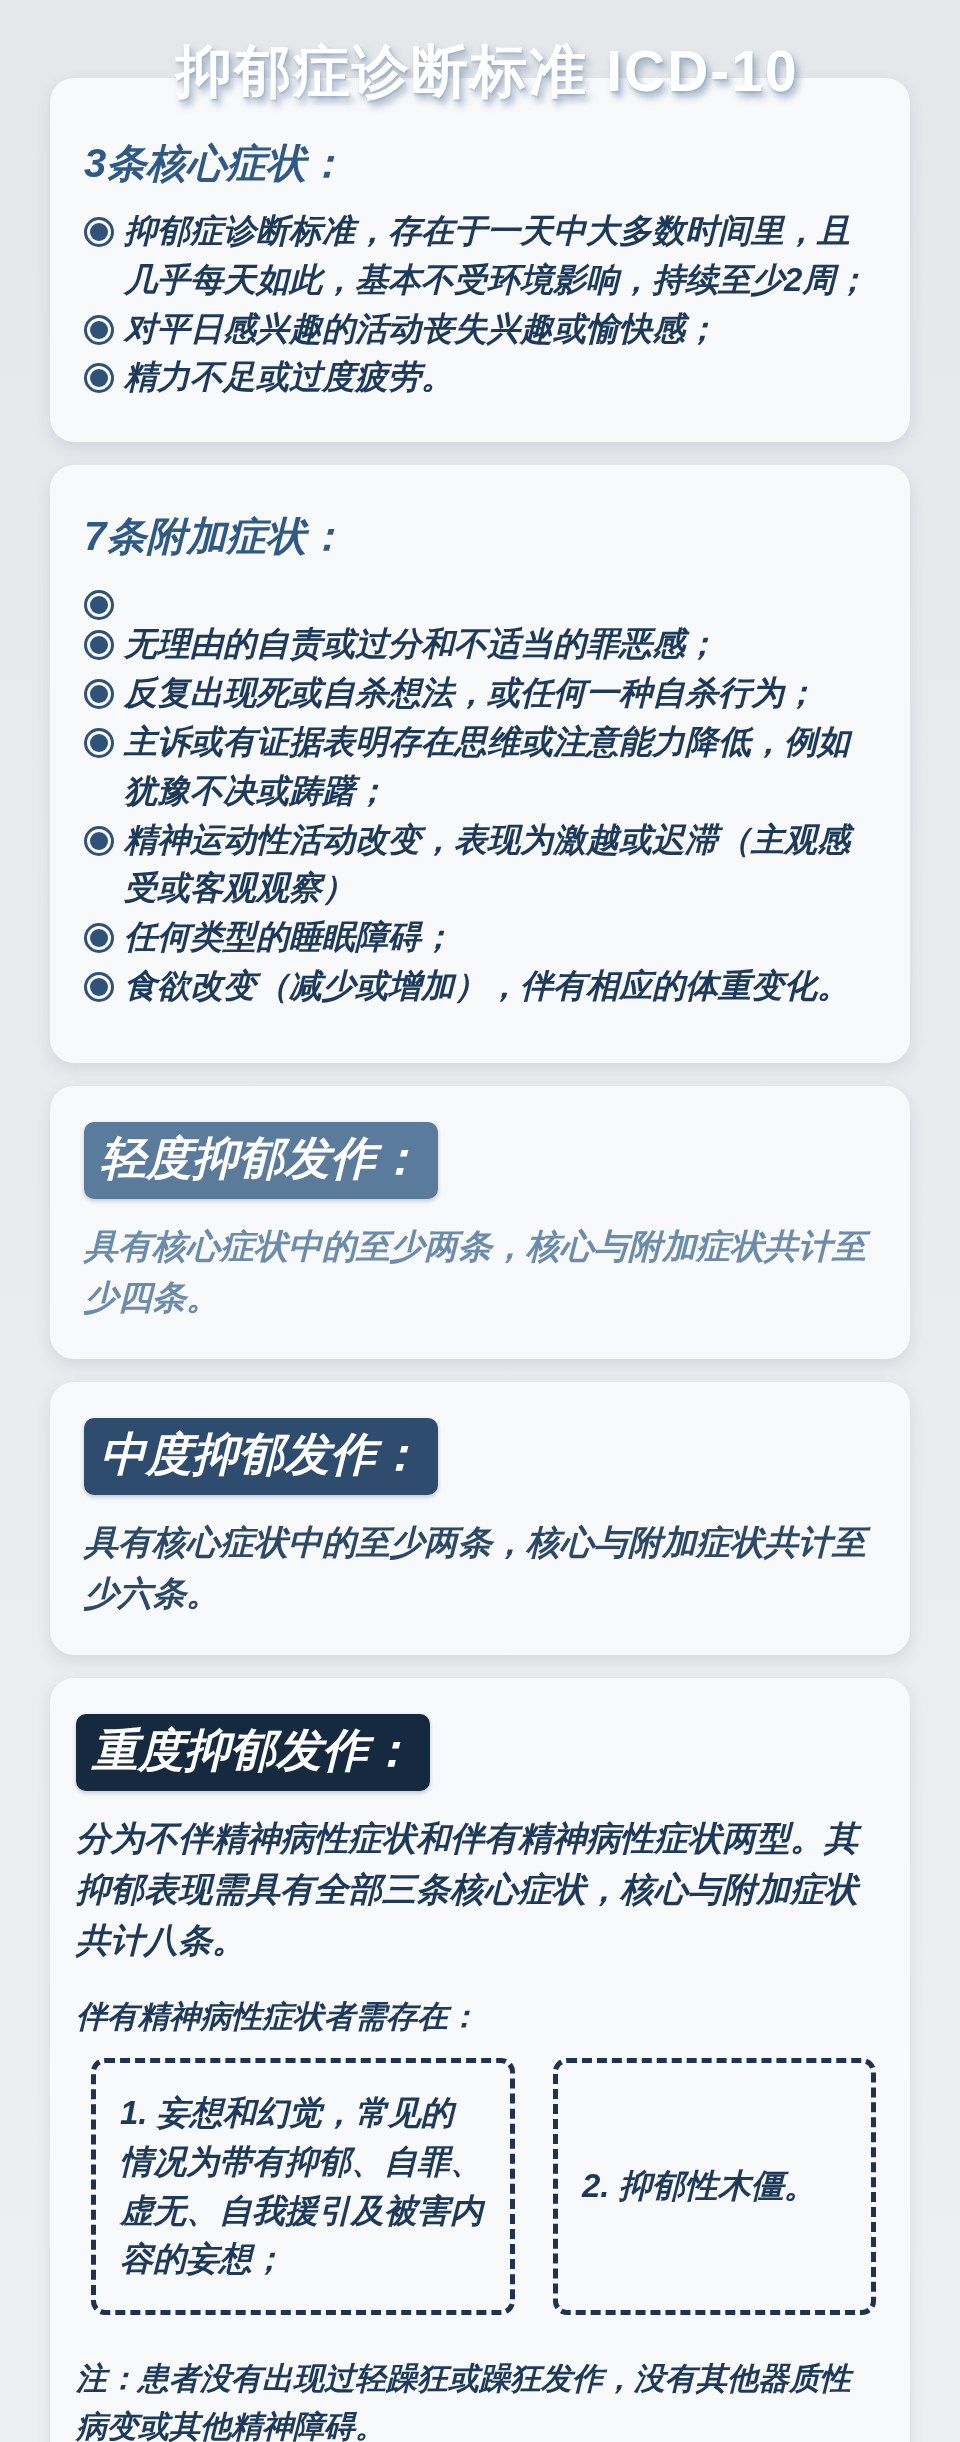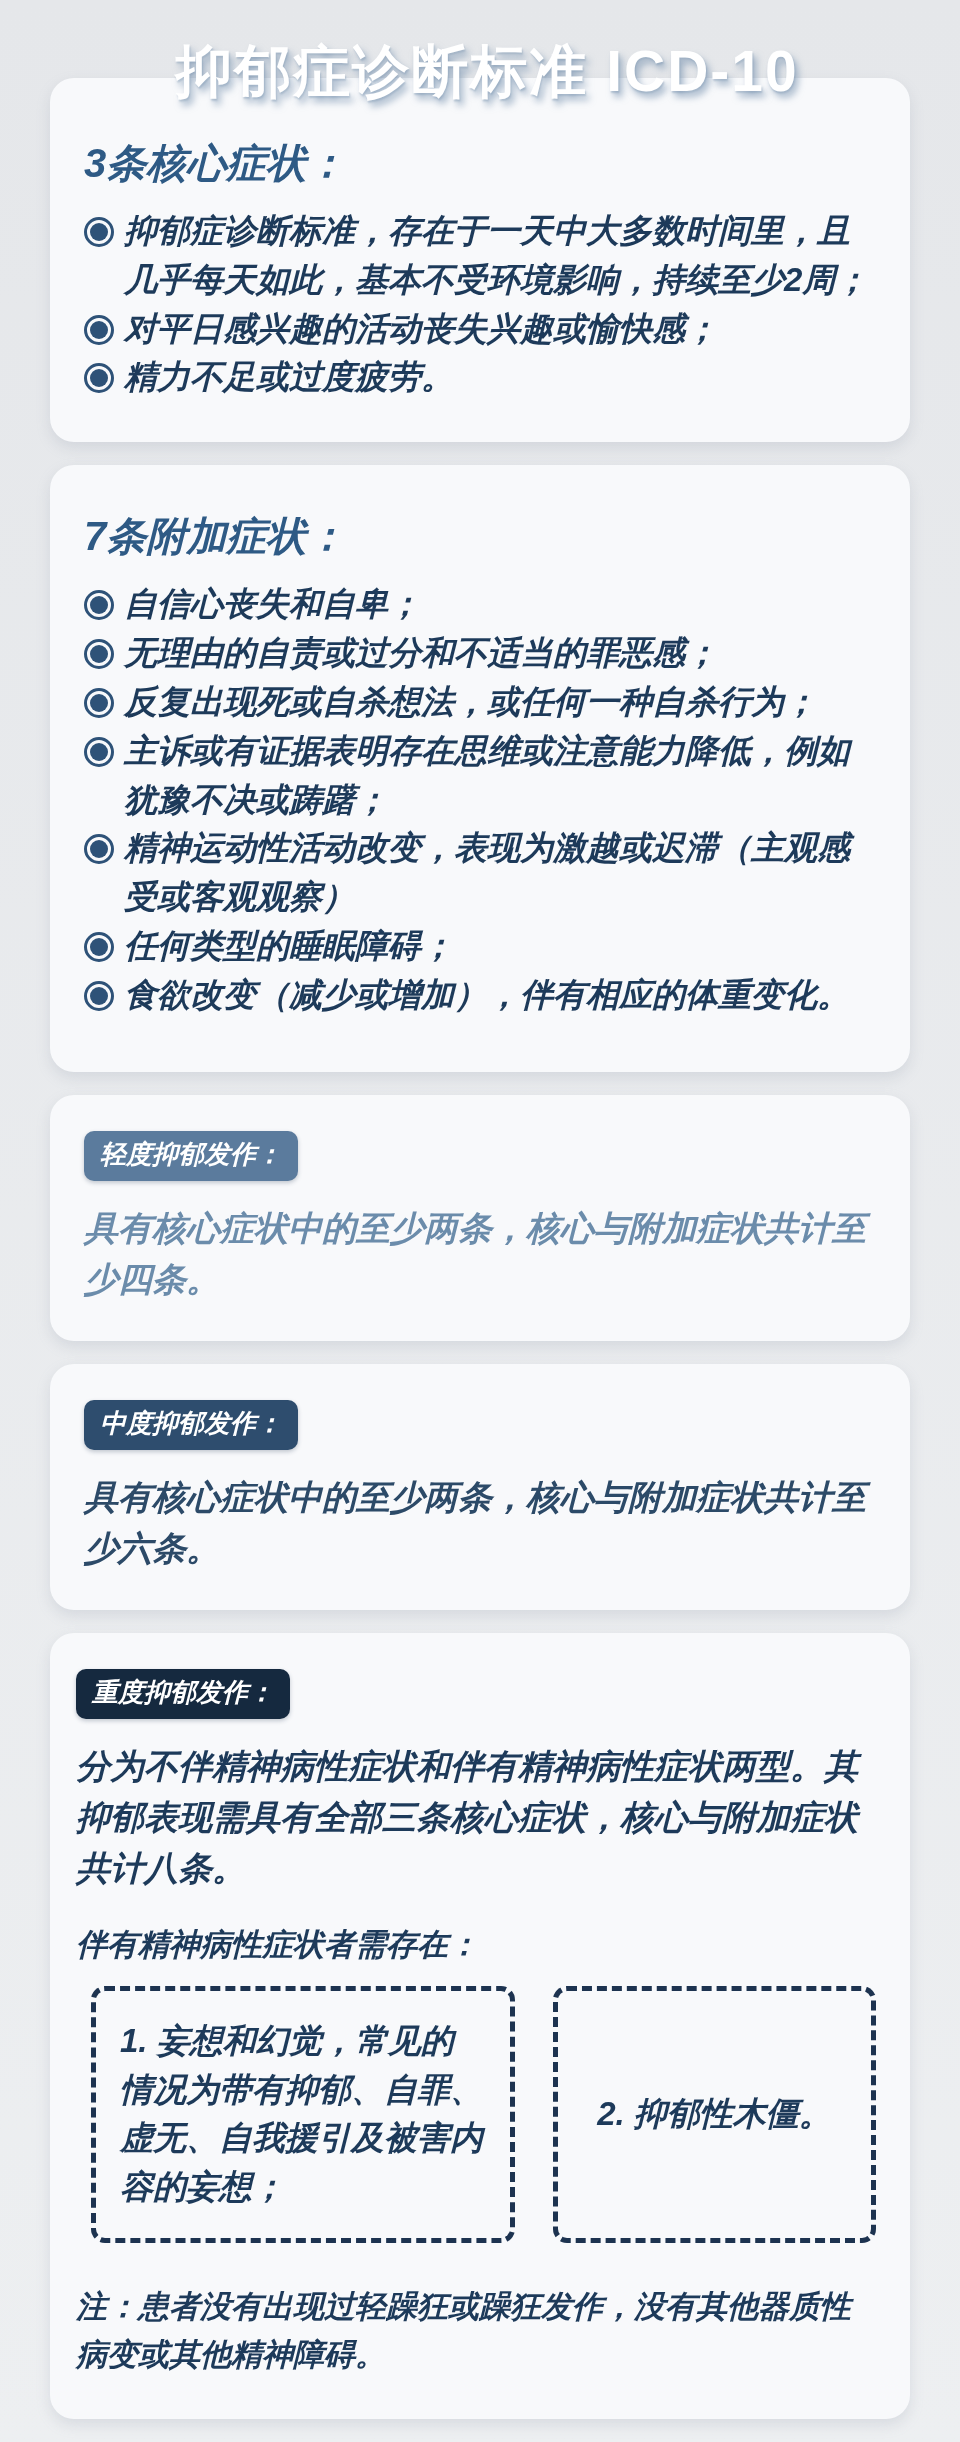--- a/index.html
+++ b/index.html
@@ -78,21 +78,21 @@
     background: var(--bullet-blue, #2e5278);
   }
   .bullet-text {
     font-size: 33px;
     line-height: 1.48;
     font-weight: 600;
     color: var(--text-navy, #1d3a5a);
   }
   .badge {
     display: inline-block;
-    font-size: 26px;
+    font-size: 46px;
     font-weight: 700;
     color: #ffffff;
     padding: 6px 16px 9px 16px;
     border-radius: 10px;
     margin-bottom: 22px;
     box-shadow: 0 2px 4px rgba(30, 50, 80, 0.25);
   }
   .badge.mild     { background: var(--badge-mild, #5b7b9d); }
   .badge.moderate { background: var(--badge-moderate, #2e4d6e); }
   .badge.severe   { background: var(--badge-severe, #15293f); }
@@ -122,21 +122,20 @@
     font-size: 33px;
     line-height: 1.48;
     font-weight: 600;
     color: var(--text-navy, #1d3a5a);
   }
   .dashed-box.box1 { width: 424px; }
   .dashed-box.box2 {
     flex: 1;
     display: flex;
     align-items: center;
-    justify-content: center;
   }
   .note {
     margin-top: 40px;
     font-size: 31px;
     line-height: 1.55;
     font-weight: 600;
     color: var(--text-navy, #1d3a5a);
   }
 </style>
 </head>
@@ -162,21 +161,20 @@
         <span class="bullet-text">精力不足或过度疲劳。</span>
       </li>
     </ul>
   </section>
 
   <section class="card add-card">
     <h2 class="card-heading">7条附加症状：</h2>
     <ul class="bullet-list">
       <li class="bullet-row">
         <span class="bullet-icon"></span>
-        <span class="bullet-text">自信心丧失和自卑；</span>
       </li>
       <li class="bullet-row">
         <span class="bullet-icon"></span>
         <span class="bullet-text">无理由的自责或过分和不适当的罪恶感；</span>
       </li>
       <li class="bullet-row">
         <span class="bullet-icon"></span>
         <span class="bullet-text">反复出现死或自杀想法，或任何一种自杀行为；</span>
       </li>
       <li class="bullet-row">

